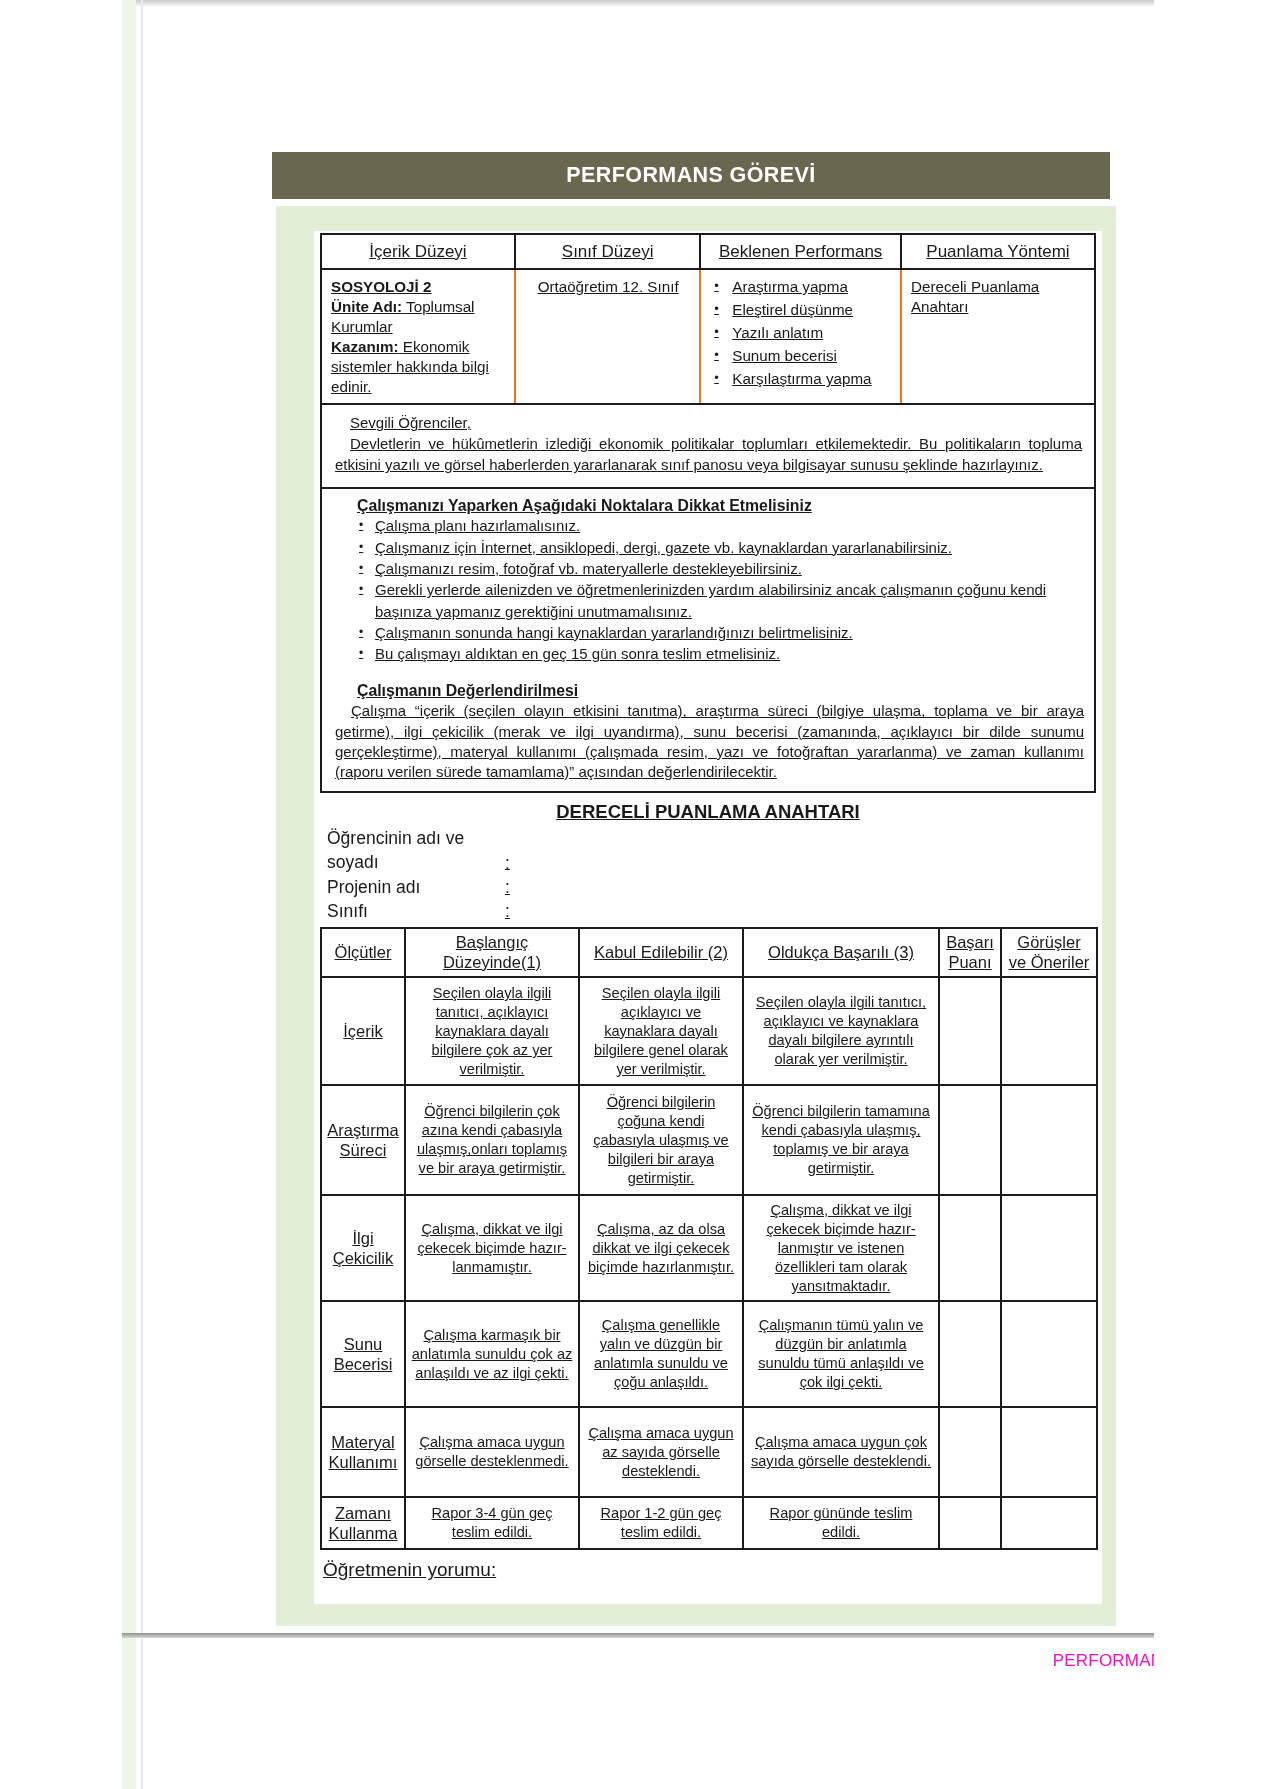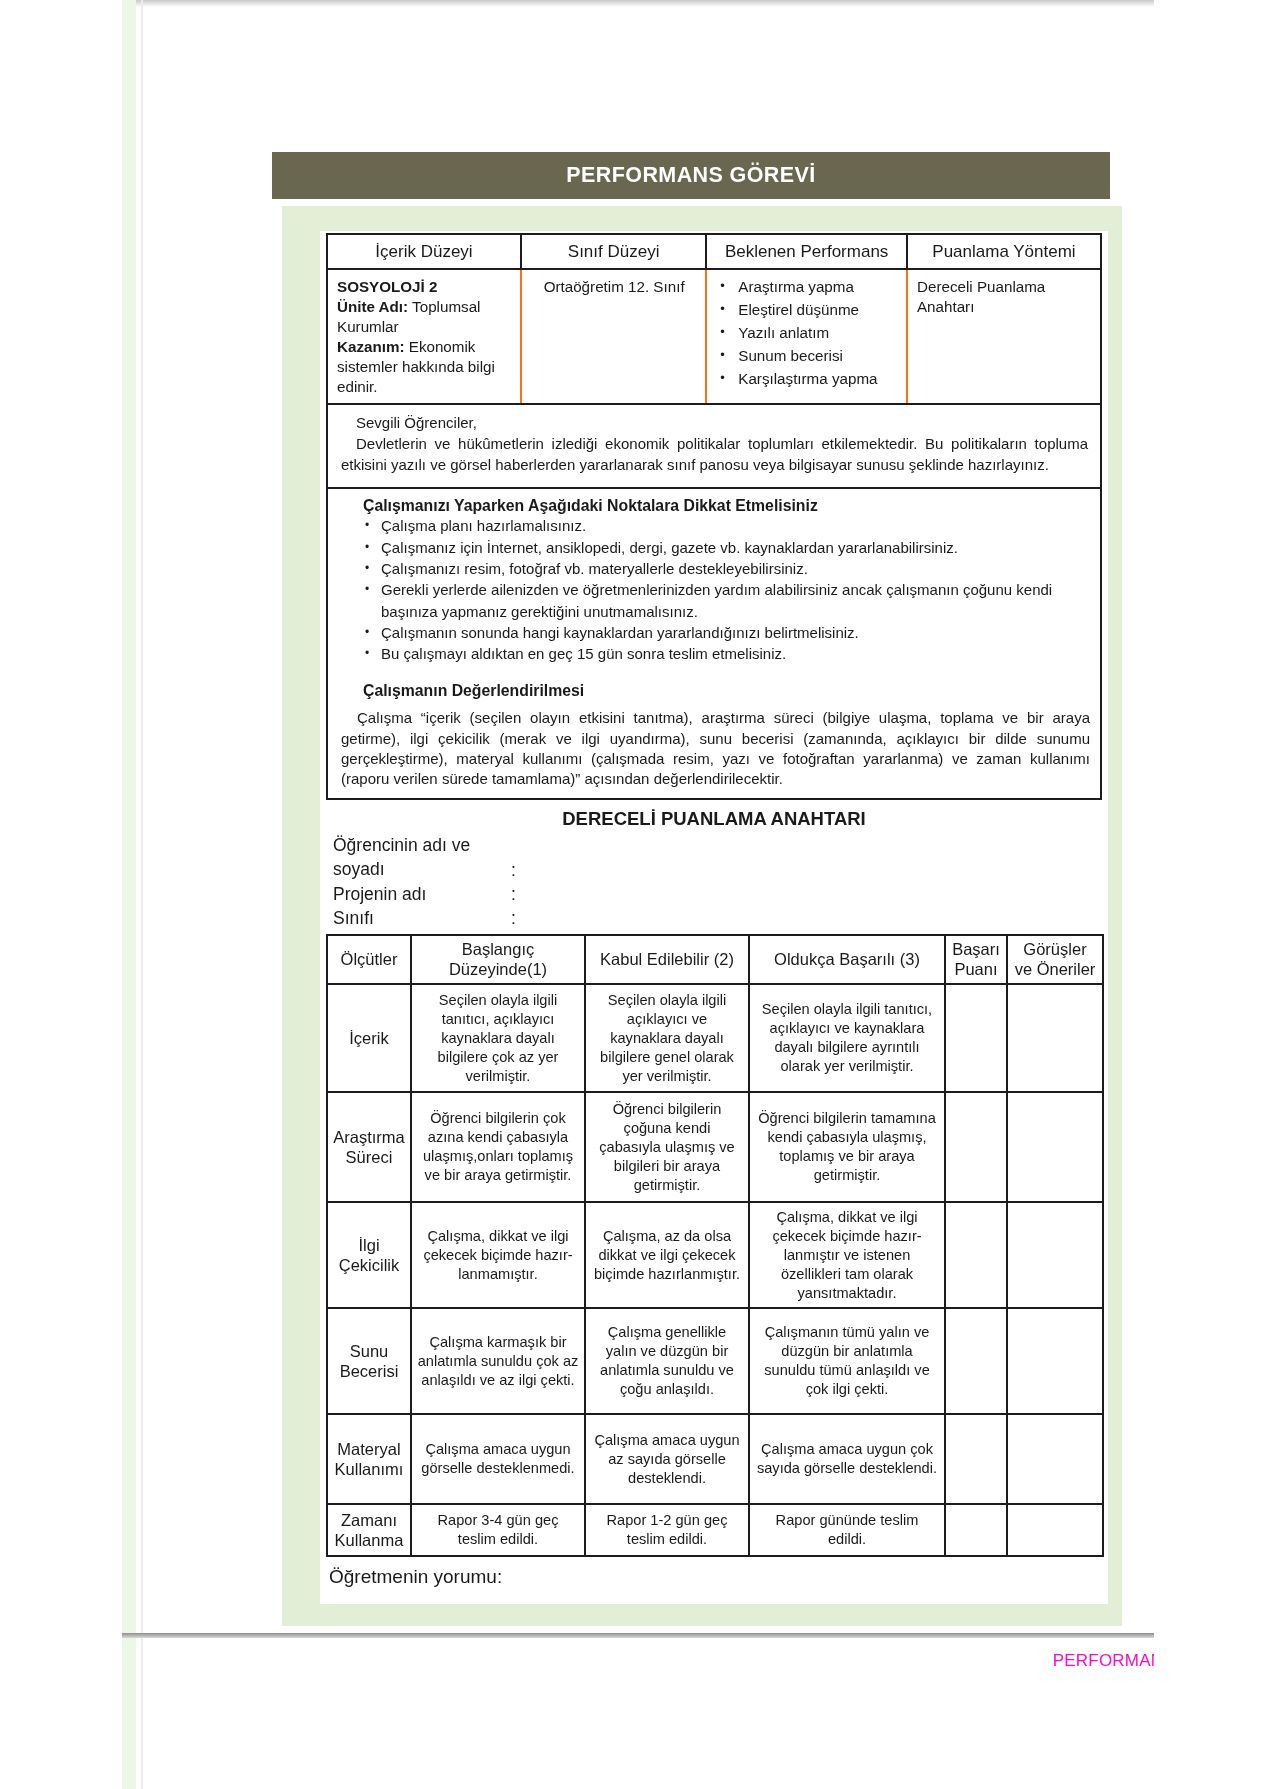--- a/index.html
+++ b/index.html
@@ -14,22 +14,22 @@
   .edge-line { position:absolute; left:19px; top:0; width:2px; height:1789px; background:#ececec; }
   .bottom-shadow { position:absolute; left:0; top:1633px; width:1276px; height:5px;
                    background:linear-gradient(#8f8f8f,#d9d9d9); }
 
   
   .title-bar { position:absolute; left:150px; top:152px; width:838px; height:47px;
                background:#69674f; display:flex; align-items:center; justify-content:center; }
   .title-bar span { color:#ffffff; font-weight:bold; font-size:21.5px; letter-spacing:.4px; }
 
   
-  .panel { position:absolute; left:160px; top:206px; width:840px; height:1420px;
-           background:#e3eed7; padding:25px 14px 22px 38px; }
+  .panel { position:absolute; left:154px; top:206px; width:840px; height:1420px;
+           background:#e3eed7; padding:25px 14px 22px 38px;text-decoration:underline; }
   .sheet { background:#ffffff; width:788px; height:1373px; padding:2px 6px 0 6px; }
 
   
   .doc-box { border:2px solid #1c1c1c; }
   table { border-collapse:collapse; }
   .info-table { width:100%; table-layout:fixed; }
   .info-table th { font-weight:normal; font-size:17px; height:34px; border:2px solid #1c1c1c; }
   .info-table td { border:2px solid #f97316; vertical-align:top; padding:7px 8px 6px 9px;
                    font-size:15.2px; line-height:1.32; height:124px; }
   .info-table th:first-child, .info-table td:first-child { border-left:none; }
@@ -46,21 +46,21 @@
             line-height:1.4; }
   .letter .salut { padding-left:15px; }
   .letter p { text-indent:15px; text-align:justify; }
 
   .guide { border-top:2px solid #1c1c1c; padding:8px 10px 9px 13px; font-size:15px; }
   .guide-title { font-weight:bold; padding-left:22px; font-size:15.8px; margin-bottom:0; }
   .g-item { display:flex; line-height:1.42; }
   .g-mark { flex:0 0 16px; margin-left:24px; font-size:12px; padding-top:2px; }
   .g-text { flex:1; padding-right:4px; }
   .guide-eval-title { font-weight:bold; padding-left:22px; font-size:15.8px; margin-top:18px; }
-  .guide-eval { text-indent:16px; text-align:justify; line-height:1.34; margin-top:8px; }
+  .guide-eval { text-indent:16px; text-align:justify; line-height:1.34; margin-top:1px; }
 
   .rubric-heading { text-align:center; font-weight:bold; font-size:18.5px; margin:8px 0 3px 0; }
 
   .student-fields { font-size:17.5px; line-height:1.4; padding-left:7px; margin-bottom:3px; }
   .sf-label { display:inline-block; width:178px; }
 
   .rubric-table { width:100%; table-layout:fixed; border:2px solid #1c1c1c; }
   .rubric-table th, .rubric-table td { border:2px solid #1c1c1c; vertical-align:middle;
       text-align:center; padding:4px 5px; }
   .rubric-table th { font-weight:normal; font-size:16.5px; height:48px; line-height:1.2; }

